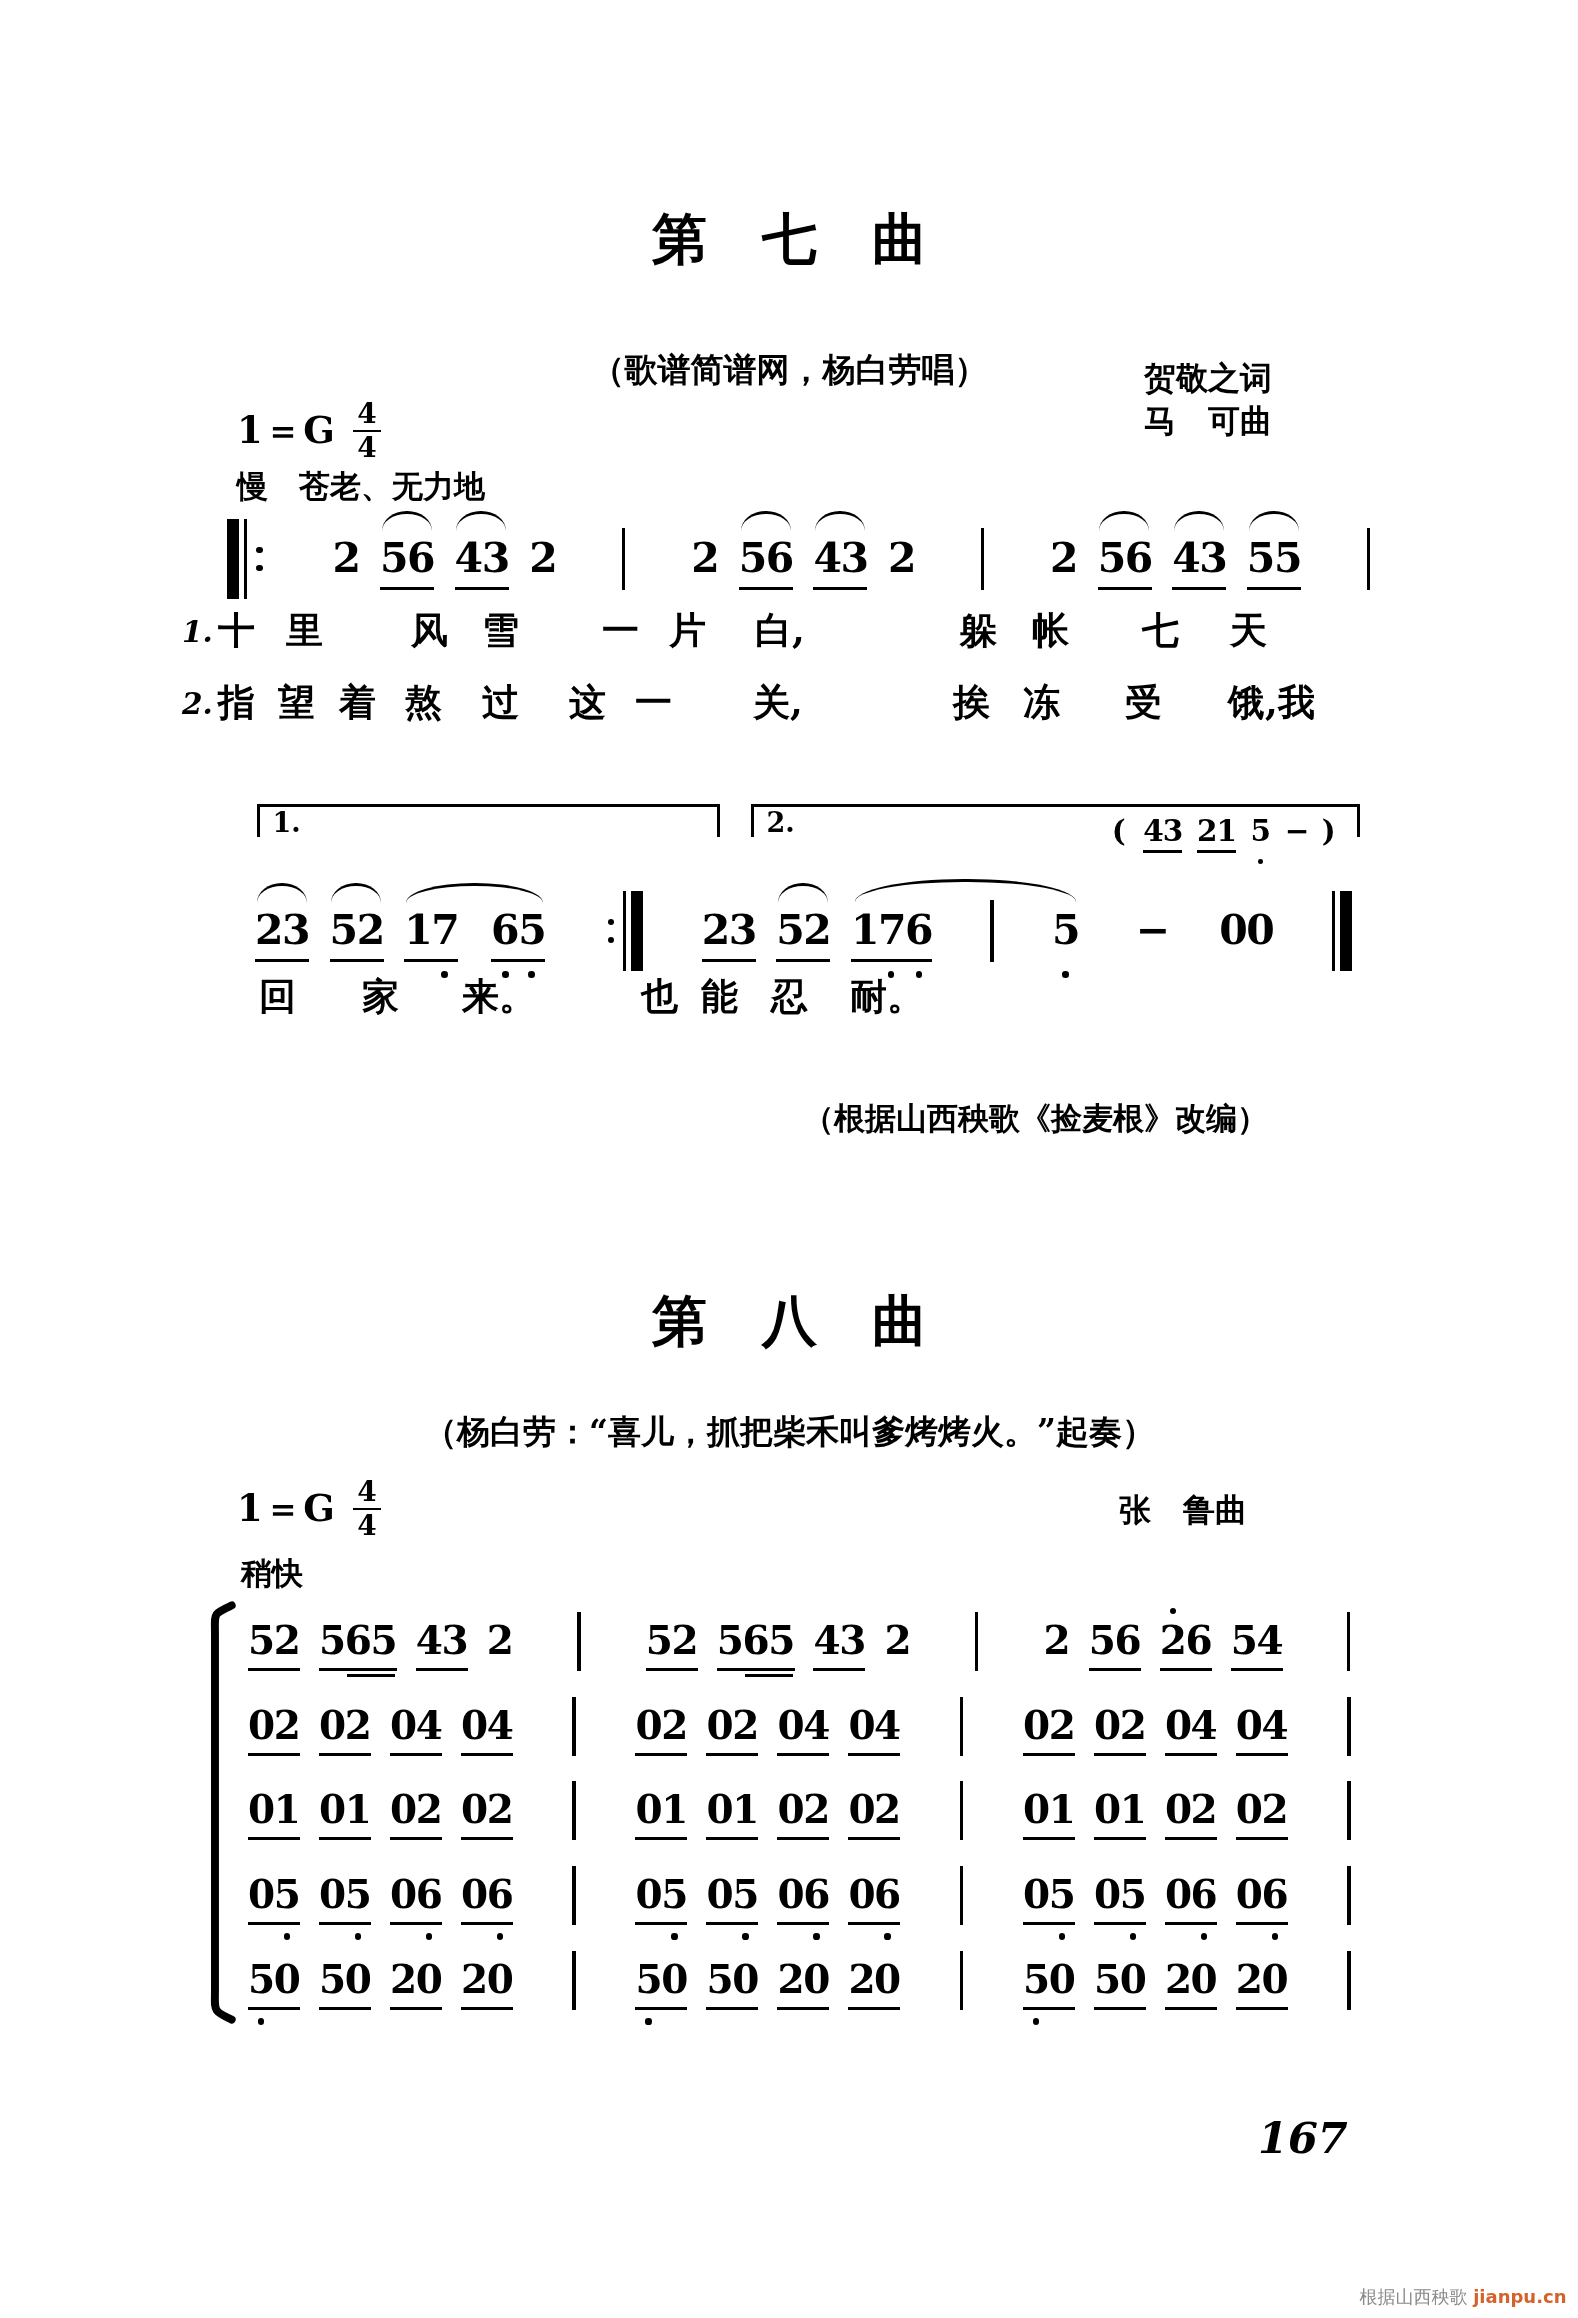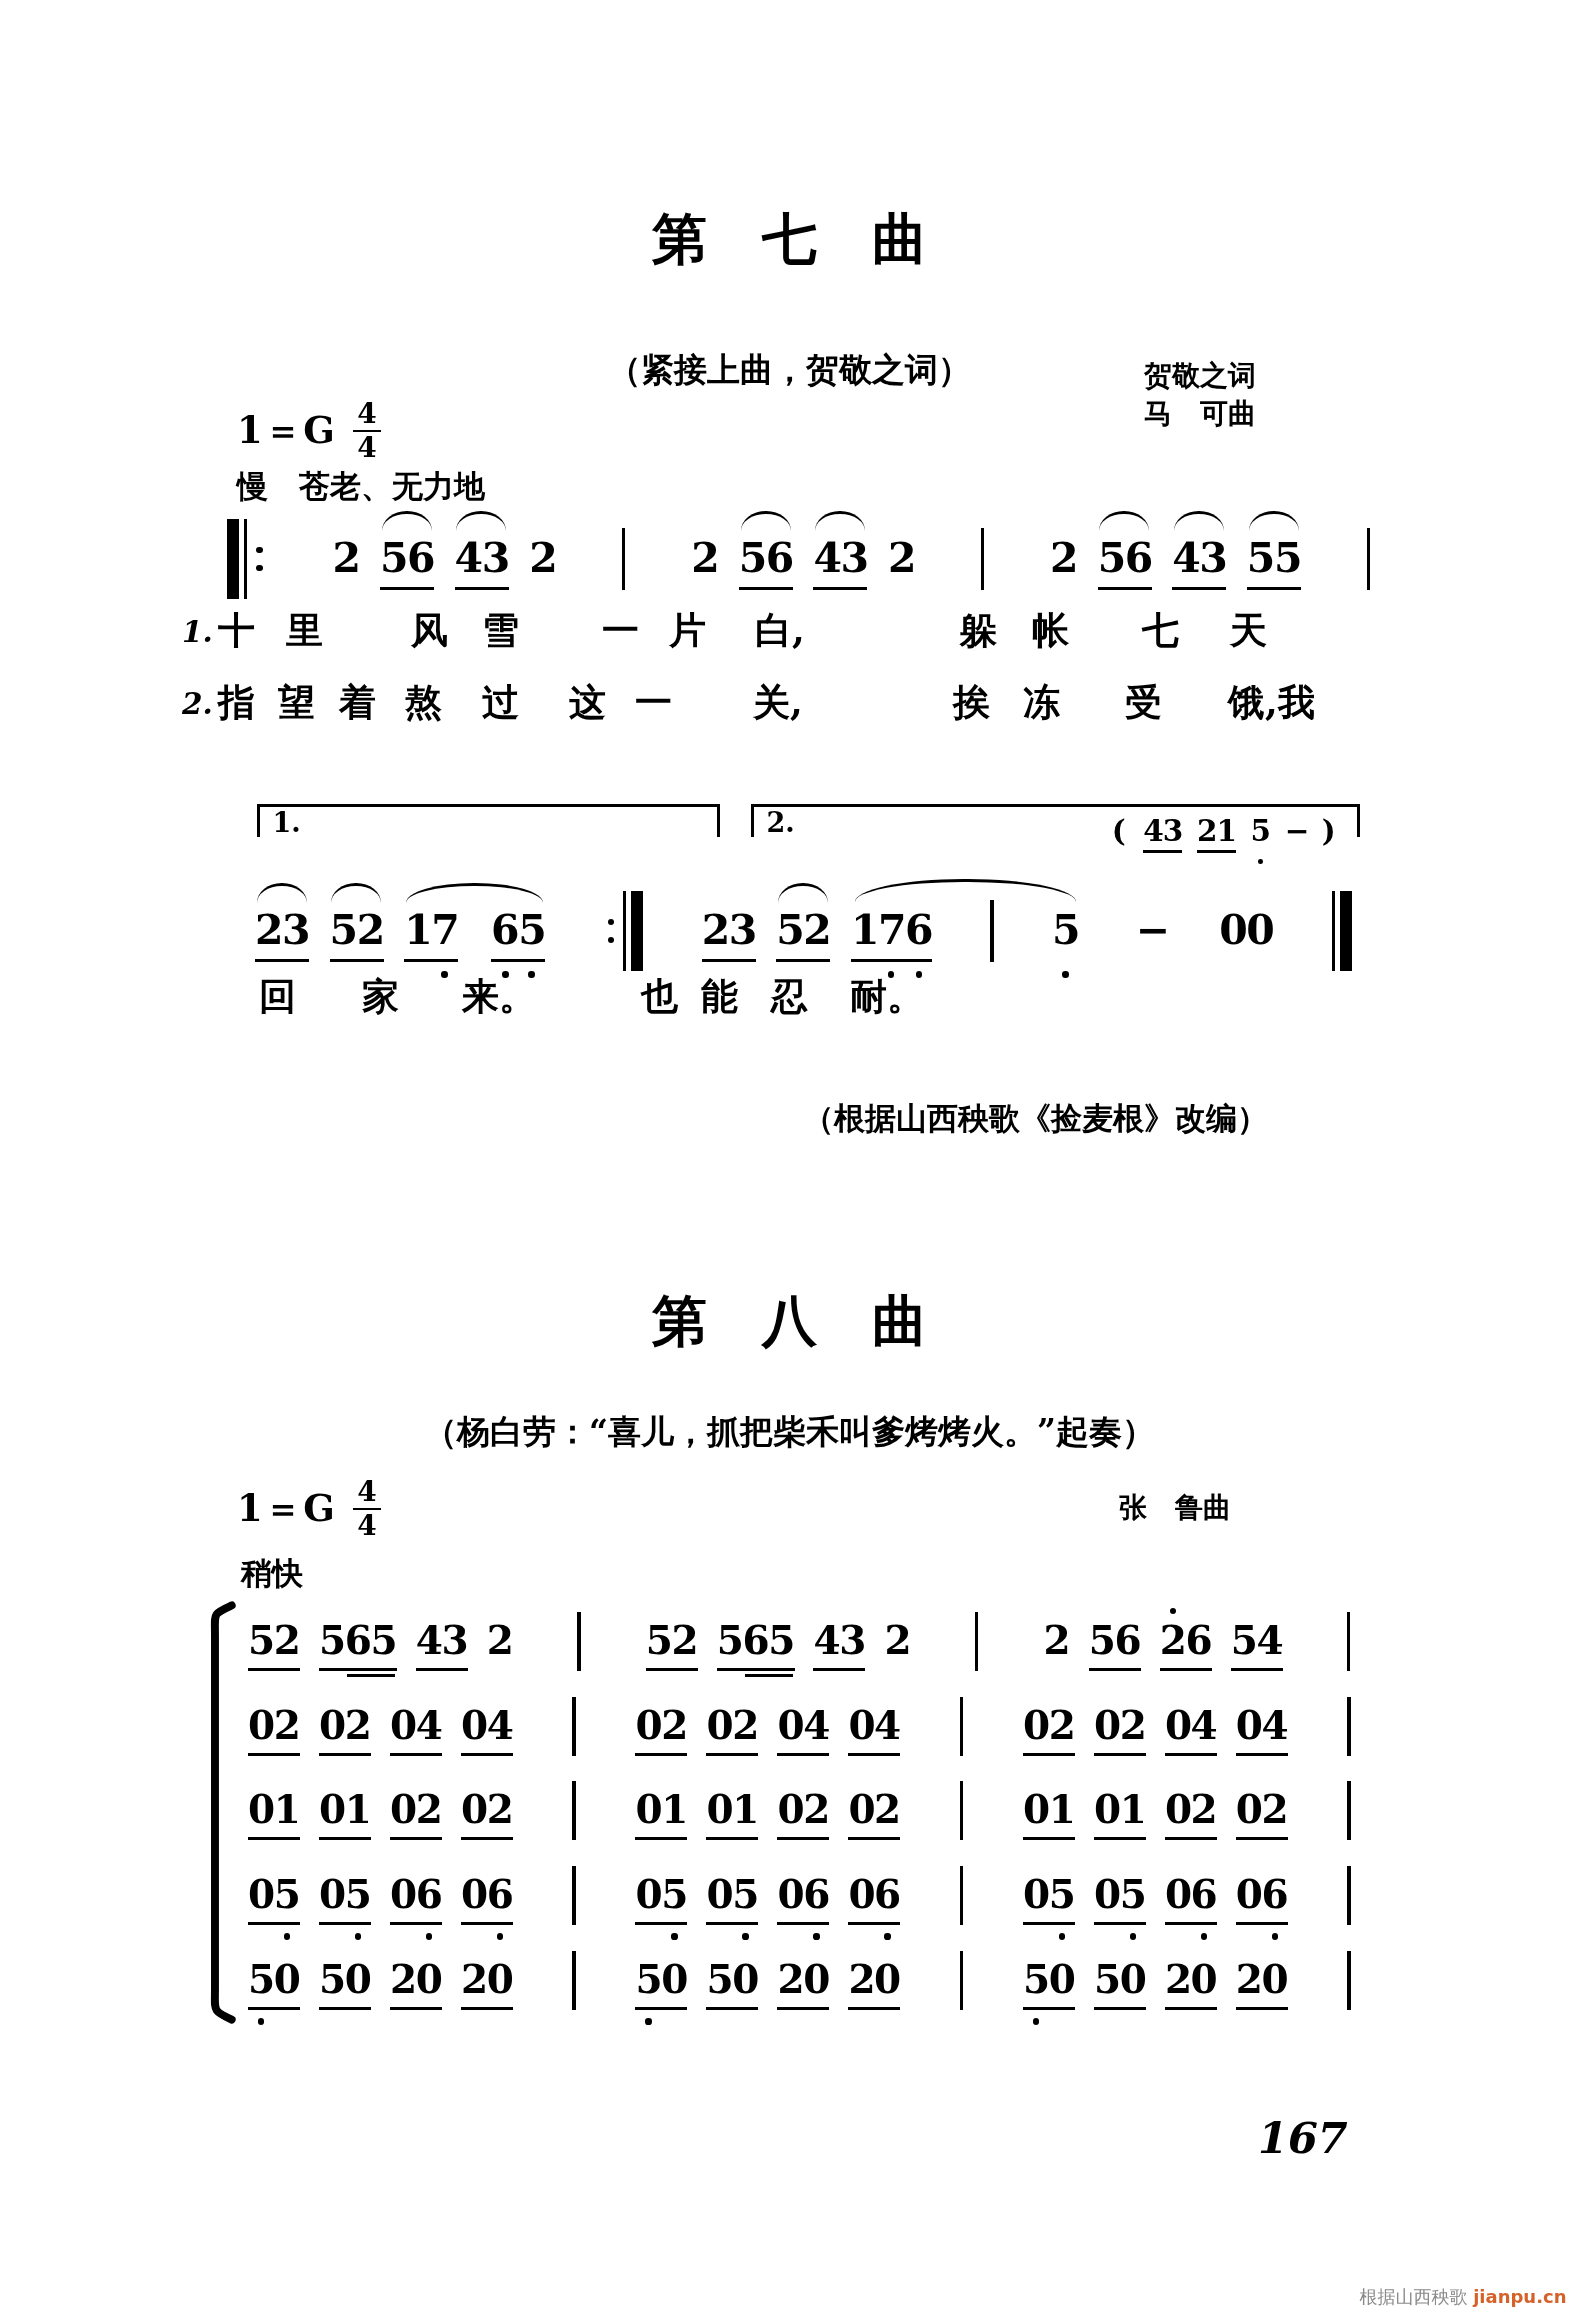--- a/index.html
+++ b/index.html
@@ -2,21 +2,21 @@
 <html style="font-size:14.3px"><head>
 <meta charset="utf-8">
 <style>
   html,body{margin:0;padding:0;}
   body{width:1579px;height:2319px;background:#ffffff;position:relative;
        font-family:"DejaVu Sans",sans-serif;color:#000;overflow:hidden;}
   .abs{position:absolute;}
   .centered{left:0;right:0;text-align:center;}
   .songtitle{font-family:"DejaVu Serif",serif;font-weight:bold;font-size:55px;white-space:nowrap;}
   .subtitle{font-family:"DejaVu Serif",serif;font-weight:bold;font-size:33px;white-space:nowrap;}
-  .credits{font-family:"DejaVu Serif",serif;font-weight:bold;font-size:28px;line-height:1.35;white-space:nowrap;}
+  .credits{font-family:"DejaVu Serif",serif;font-weight:bold;font-size:32px;line-height:1.35;white-space:nowrap;}
   .keysig{display:flex;align-items:center;gap:16px;font-family:"DejaVu Serif",serif;font-weight:bold;}
   .keymain{font-size:37px;letter-spacing:1.8px;}
   .frac{display:inline-flex;flex-direction:column;align-items:center;font-size:28px;line-height:1.15;}
   .frac .num{border-bottom:2.7px solid #000;padding:0 4.5px;}
   .tempo{font-family:"DejaVu Serif",serif;font-weight:bold;font-size:31px;white-space:nowrap;}
   .note-annot{font-family:"DejaVu Serif",serif;font-weight:bold;font-size:31px;white-space:nowrap;}
 
   
   .msys{position:absolute;font-family:"DejaVu Serif",serif;font-weight:bold;}
   .mrow{display:flex;align-items:center;justify-content:space-between;width:100%;}
@@ -52,21 +52,21 @@
 
   .pageno{font-family:"DejaVu Serif",serif;font-weight:bold;font-style:italic;font-size:43px;}
   .wm{font-size:18px;color:#8a8a8a;white-space:nowrap;}
   .wm .dom{color:#d4622a;font-weight:bold;}
 </style>
 </head>
 <body>
 
 <div class="abs centered songtitle" style="top:203px">第　七　曲</div>
 
-<div class="abs centered subtitle" style="top:348px">（紧接上曲，贺敬之词）</div>
+<div class="abs centered subtitle" style="top:348px">（歌谱简谱网，杨白劳唱）</div>
 
 <div class="abs credits" style="left:1144px;top:357px">
   <div>贺敬之词</div>
   <div>马　可曲</div>
 </div>
 
 <div class="abs keysig" style="left:237px;top:398px">
   <span class="keymain"><span>1</span><span>＝G</span></span>
   <span class="frac">
     <span class="num">4</span>

